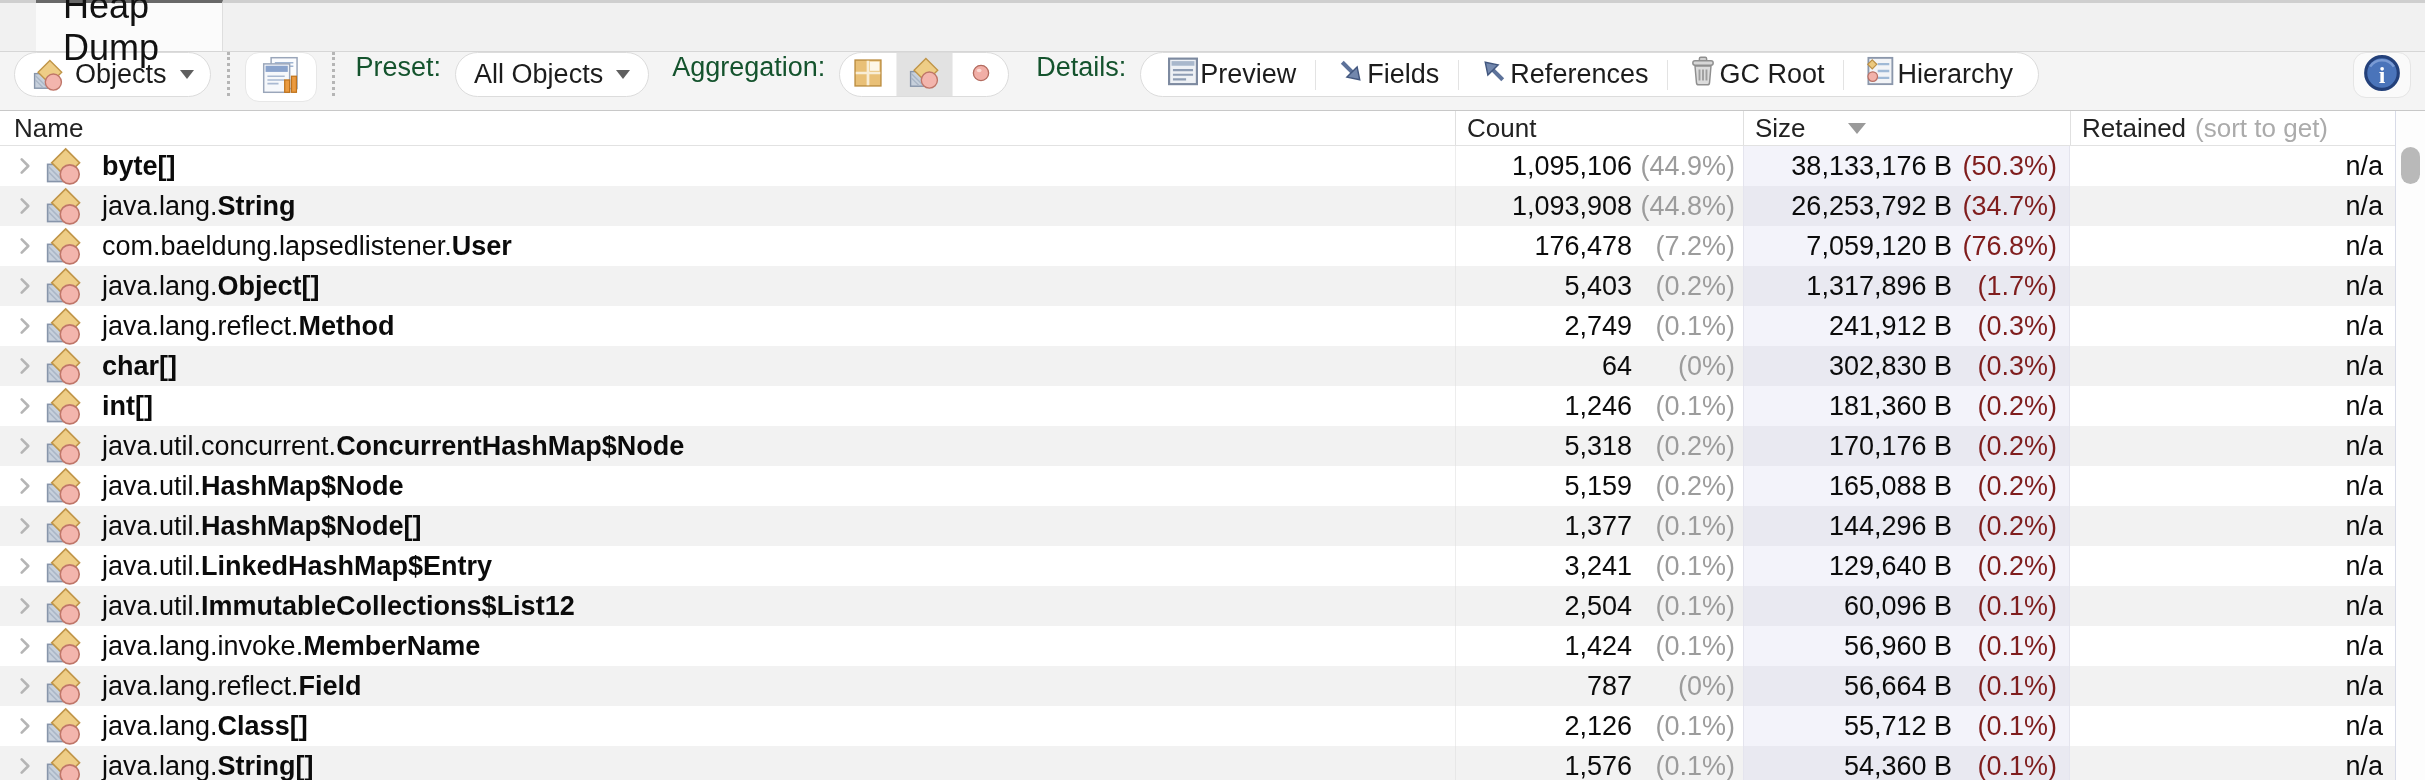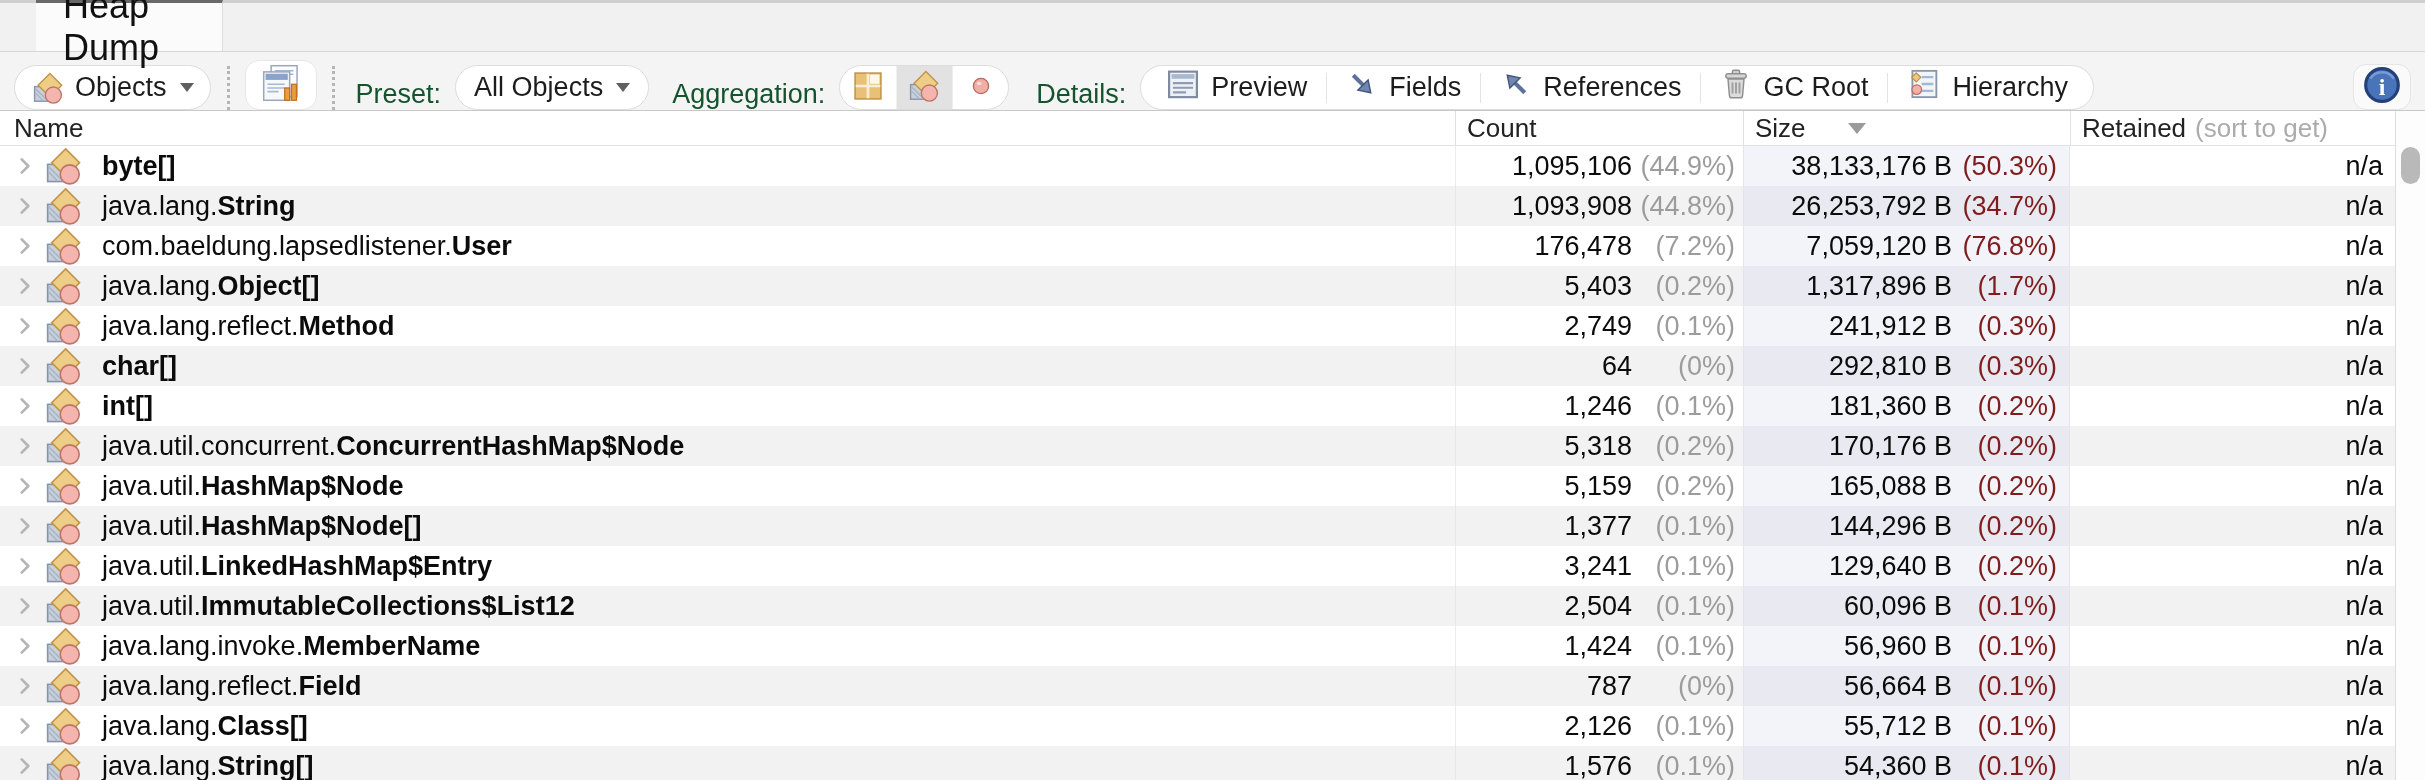--- a/index.html
+++ b/index.html
@@ -7,33 +7,33 @@
   body { font-family:"Liberation Sans", sans-serif; }
   .app { position:relative; width:2425px; height:780px; overflow:hidden; background:#fff; }
 
   
   .tabstrip { position:relative; height:52px; background:#f1f1f1; border-top:3px solid #cfcfcf; border-bottom:1px solid #d6d6d6; }
   .tab-active { position:absolute; left:0; top:-3px; width:187px; height:51px; background:#fbfbfb;
     border-top:3px solid #696969; border-right:1px solid #dedede; display:flex; align-items:center;
     padding-left:27px; font-size:36px; color:#111;margin-left:36px; }
 
   
-  .toolbar { height:59px; background:#f4f4f4; border-bottom:1px solid #c8c8c8; display:flex; align-items:flex-end; padding:0 14px; }
+  .toolbar { height:59px; background:#f4f4f4; border-bottom:1px solid #c8c8c8; display:flex; align-items:flex-start; padding:0 14px; }
   .tb-btn { display:inline-flex; align-items:center; height:45px; background:#fff; border:1px solid #dcdcdc;
     border-radius:23px; font-size:27px; color:#1c1c1c; padding:0 18px; cursor:default; }
   .tb-label { color:#14532d; font-size:27px; white-space:nowrap; }
   .sep-dotted { height:44px; width:0; border-left:3px dotted #b5b5b5; margin:0 0; }
   .caret { width:0; height:0; border-left:7px solid transparent; border-right:7px solid transparent; border-top:9px solid #5f5f5f; margin-left:13px; }
   .icon-btn { display:inline-flex; align-items:center; justify-content:center; height:50px; background:#fff; border:1px solid #e7e7e7; border-radius:14px; }
   .agg-group { display:flex; align-items:center; height:45px; background:#fff; border:1px solid #dcdcdc; border-radius:23px; overflow:hidden; }
   .agg-seg { width:56px; height:45px; display:flex; align-items:center; justify-content:center; }
   .agg-seg + .agg-seg { border-left:1px solid #efefef; }
   .agg-seg.selected { background:#e2e2e2; }
   .details-group { display:flex; align-items:center; height:45px; background:#fff; border:1px solid #dcdcdc; border-radius:23px; padding:0 6px; }
-  .details-item { display:flex; align-items:center; gap:11px; padding:0 19px; font-size:27px; color:#1c1c1c; height:45px; }
+  .details-item { display:flex; align-items:center; padding:0 19px; font-size:27px; color:#1c1c1c; height:45px; }
   .details-sep { width:1px; height:30px; background:#e3e3e3; }
   .flex-spacer { flex:1 1 auto; }
   .info-btn { width:58px; height:46px; background:#fafafa; border:1px solid #e5e5e5; border-radius:13px;
     display:flex; align-items:center; justify-content:center; }
 
   
   .thead { position:relative; height:35px; border-bottom:1px solid #e2e2e2; background:#fff; font-size:26px; color:#222; }
   .th { position:absolute; top:0; height:34px; display:flex; align-items:center; }
   .th-name { left:14px;justify-content:center; }
   .th-count { left:1467px; }
@@ -375,21 +375,21 @@
           <rect x="1" y="10.5" width="10.5" height="10.5" fill="#c7d0dc" stroke="#8795aa" stroke-width="1"></rect>
           <path d="M1.5 15 L7 20.5 M1.5 11.8 L10.6 20.9" stroke="#aab6c6" stroke-width="1"></path>
           <polygon points="12,1 20.5,9.5 12,18 3.5,9.5" fill="#eecd86" stroke="#c09548" stroke-width="1"></polygon>
           <circle cx="14.5" cy="16.6" r="5.8" fill="#f3b5ad" stroke="#bf7669" stroke-width="1"></circle>
         </svg>
       </span>
       <span class="nametext"><span class="pkg"></span><span class="cls">char[]</span></span>
     </div>
     <div class="cell num cell-count-num">64</div>
     <div class="cell num cell-count-pct">(0%)</div>
-    <div class="cell num cell-size-num size-bg">292,810 B</div>
+    <div class="cell num cell-size-num size-bg">302,830 B</div>
     <div class="cell num cell-size-pct size-bg">(0.3%)</div>
     <div class="cell num cell-retained">n/a</div>
   </div>
 
   <div class="row">
     <div class="cell cell-name">
       <span class="chevron">
         <svg width="22" height="22" viewBox="0 0 20 20">
           <path d="M7 4 L13 10 L7 16" stroke="#b5b5b5" stroke-width="2.4" fill="none" stroke-linecap="round" stroke-linejoin="round"></path>
         </svg>

